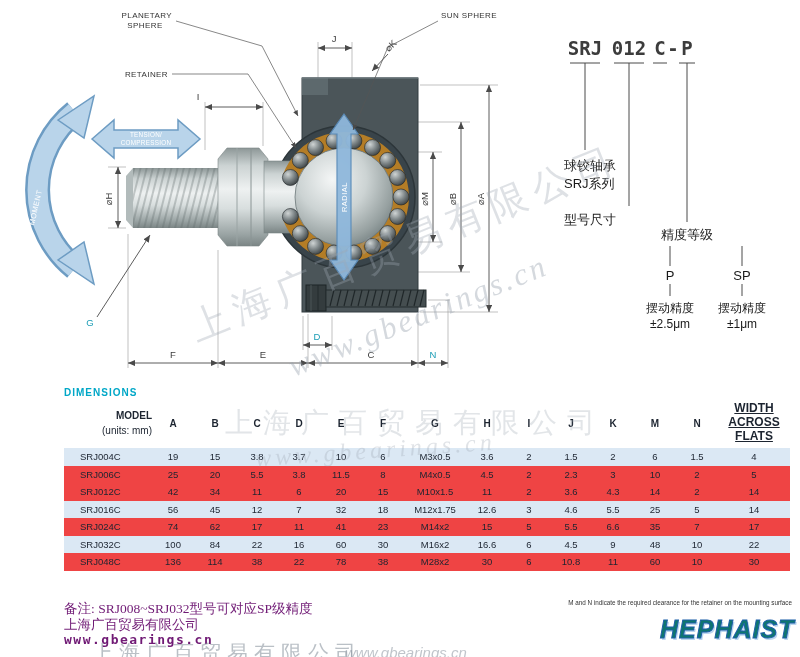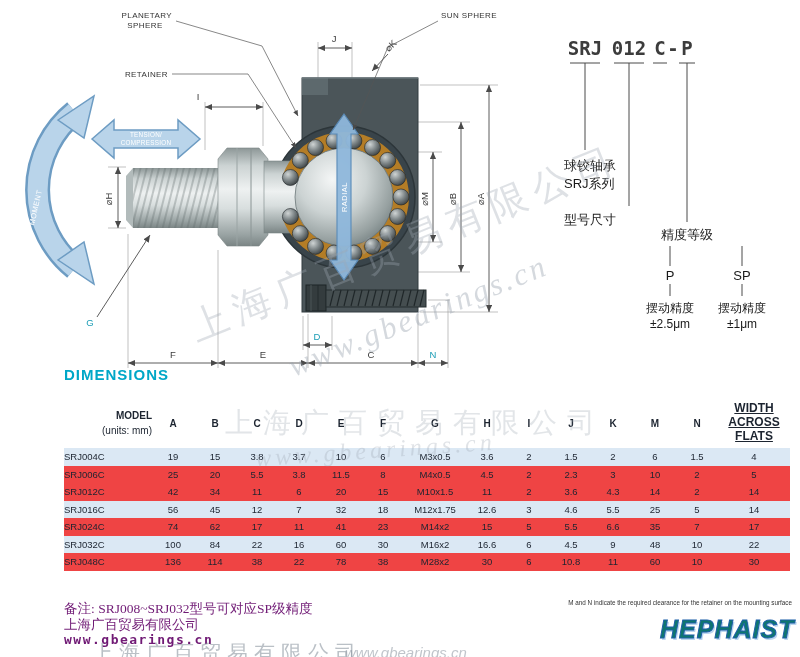--- a/index.html
+++ b/index.html
@@ -5,35 +5,35 @@
   html,body { margin:0; padding:0; background:#fff; }
   .page {
     position:relative; width:800px; height:657px; background:#ffffff;
     overflow:hidden; font-family:"Liberation Sans", sans-serif;
   }
   svg { position:absolute; }
   .diagram   { left:0; top:0; }
   .partcode  { left:550px; top:22px; }
 
   .dim-title {
-    position:absolute; left:64px; top:366px;
-    color:#00a7c7; font-weight:bold; font-size:15px; letter-spacing:1px;
+    position:absolute; left:64px; top:387px;
+    color:#00a7c7; font-weight:bold; font-size:10px; letter-spacing:1px;
   }
 
   table.dims {
     position:absolute; left:64px; top:398px; width:726px;
     border-collapse:collapse; table-layout:fixed;
     font-size:9.5px; color:#1c2430;
   }
   table.dims th { height:50px; vertical-align:middle; font-size:10px; font-weight:bold; text-align:center; padding:0; }
   table.dims th.model-h { text-align:right; padding-left:6px; }
   table.dims th.model-h .units { font-weight:normal; font-size:10px; margin-top:4px; }
   table.dims th.width-h { font-size:12px; line-height:1.15; padding:0 3px;text-decoration:underline; }
   table.dims tbody td { height:17.5px; text-align:center; padding:0; }
-  table.dims tbody td:first-child { text-align:left; padding-left:0; }
+  table.dims tbody td:first-child { text-align:left; padding-left:16px; }
   table.dims tbody tr.even { background:#dbe8f4; }
   table.dims tbody tr.odd  { background:#ef4444; }
 
   .note-cn, .company-cn, .website {
     position:absolute; left:64px; color:#701a75;
     font-family:"Liberation Serif", serif; font-size:13.5px; white-space:nowrap;
   }
   .note-cn    { top:600px; }
   .company-cn { top:616px; }
   .website    { top:632px; font-family:"DejaVu Sans Mono", monospace; font-weight:bold; letter-spacing:1.5px; font-size:13px; }

